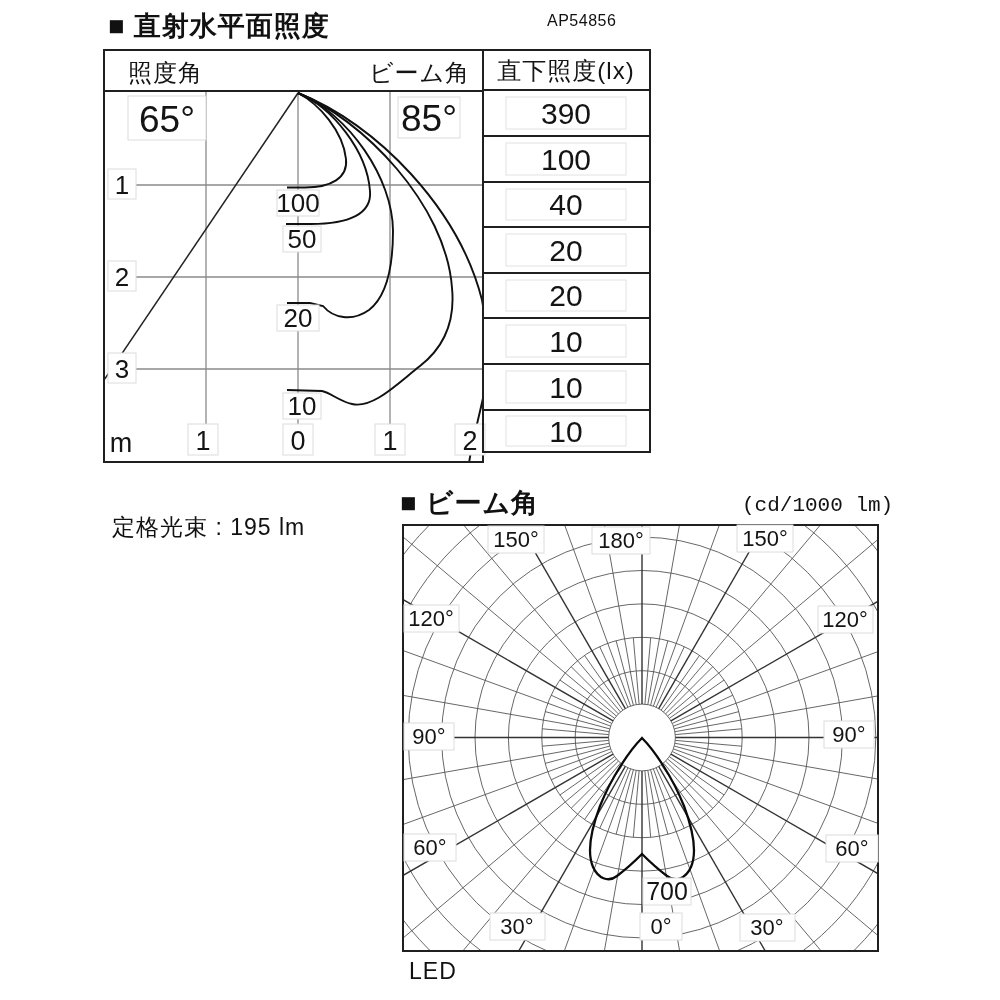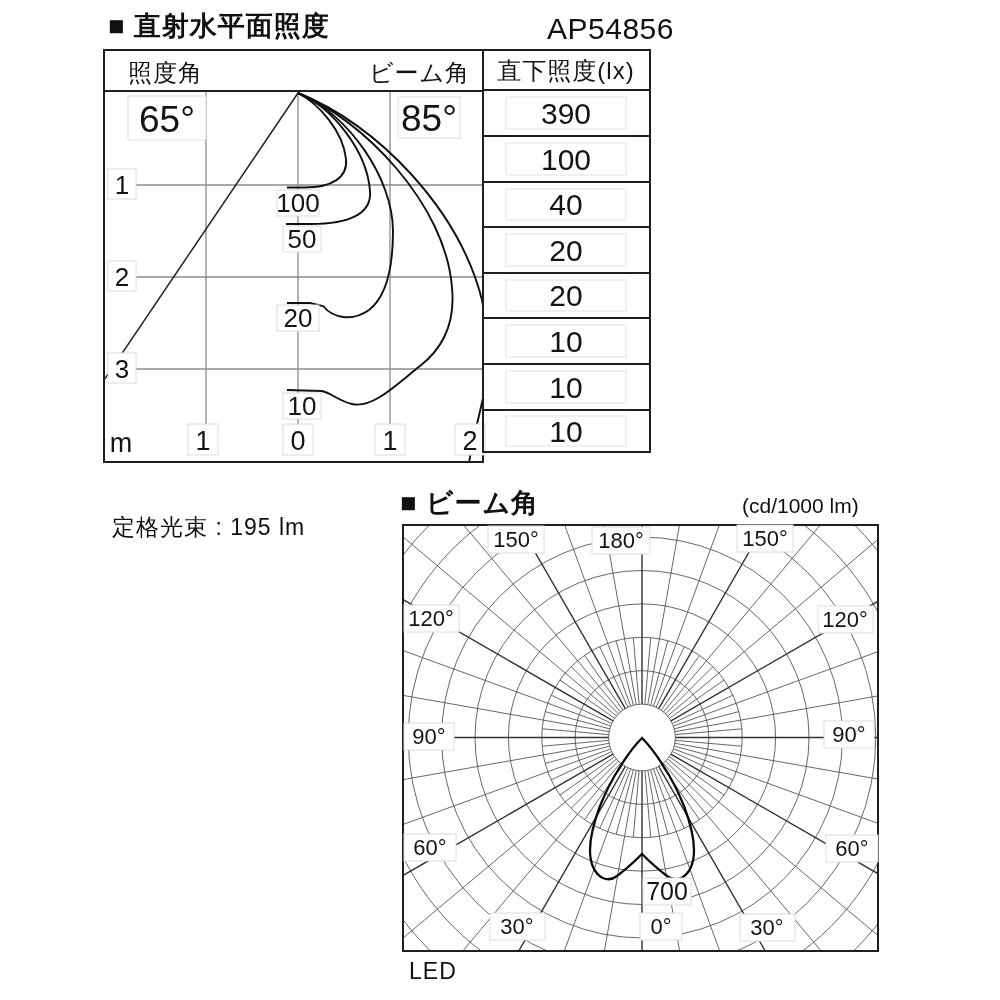--- a/index.html
+++ b/index.html
@@ -1,22 +1,22 @@
 <!DOCTYPE html>
 <html><head>
 <meta charset="utf-8">
 <style>
   html,body{margin:0;padding:0;background:#fff;}
   .canvas{position:relative;width:1000px;height:1000px;background:#ffffff;overflow:hidden;
           font-family:"Liberation Sans","DejaVu Sans",sans-serif;color:#111;padding-left:45px;}
   .abs{position:absolute;white-space:nowrap;}
   .title{font-size:27px;font-weight:600;letter-spacing:1px;}
-  .model{font-size:30px;font-weight:500;letter-spacing:.5px;}
+  .model{font-size:16px;font-weight:500;letter-spacing:.5px;}
   .note{font-size:23px;font-weight:400;letter-spacing:1px;margin-top:44px;}
-  .unit{font-size:21px;font-weight:500;}
+  .unit{font-size:21px;font-weight:500;font-family:Liberation Mono, monospace;}
   .src{font-size:23px;font-weight:500;letter-spacing:1px;}
   svg{position:absolute;left:0;top:0;}
   svg text{font-family:"Liberation Sans","DejaVu Sans",sans-serif;fill:#141414;}
   .t-mid{text-anchor:middle;}
   .t-end{text-anchor:end;}
   .hdr{font-size:24px;font-weight:500;letter-spacing:1px;}
   .big{font-size:37px;}
   .num{font-size:26px;}
   .tick{font-size:27px;}
   .tval{font-size:30px;}

